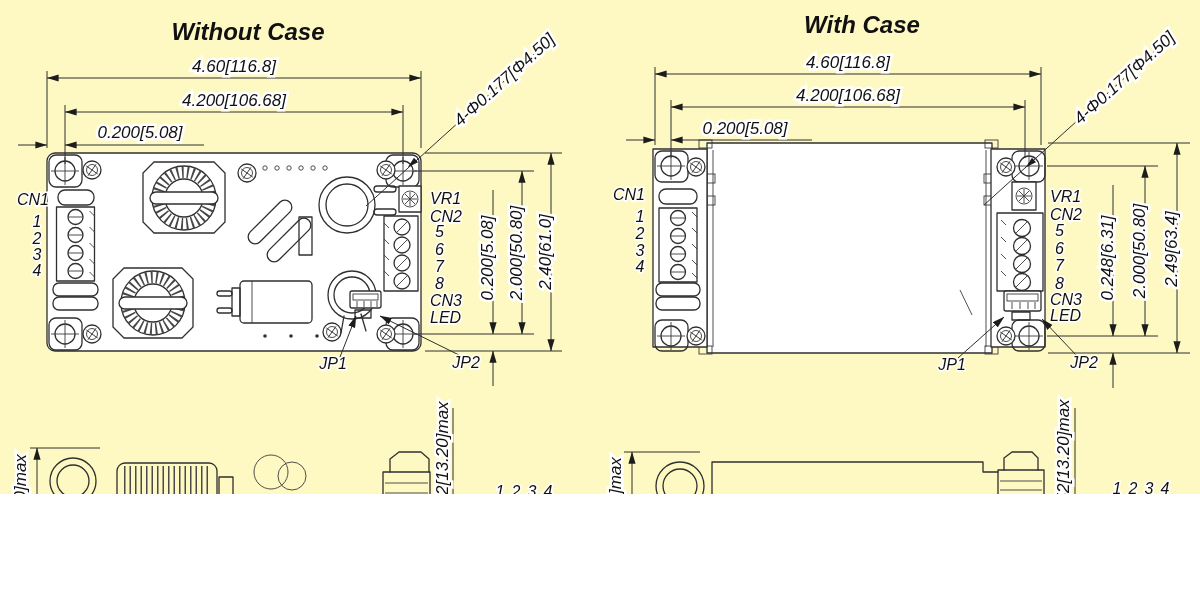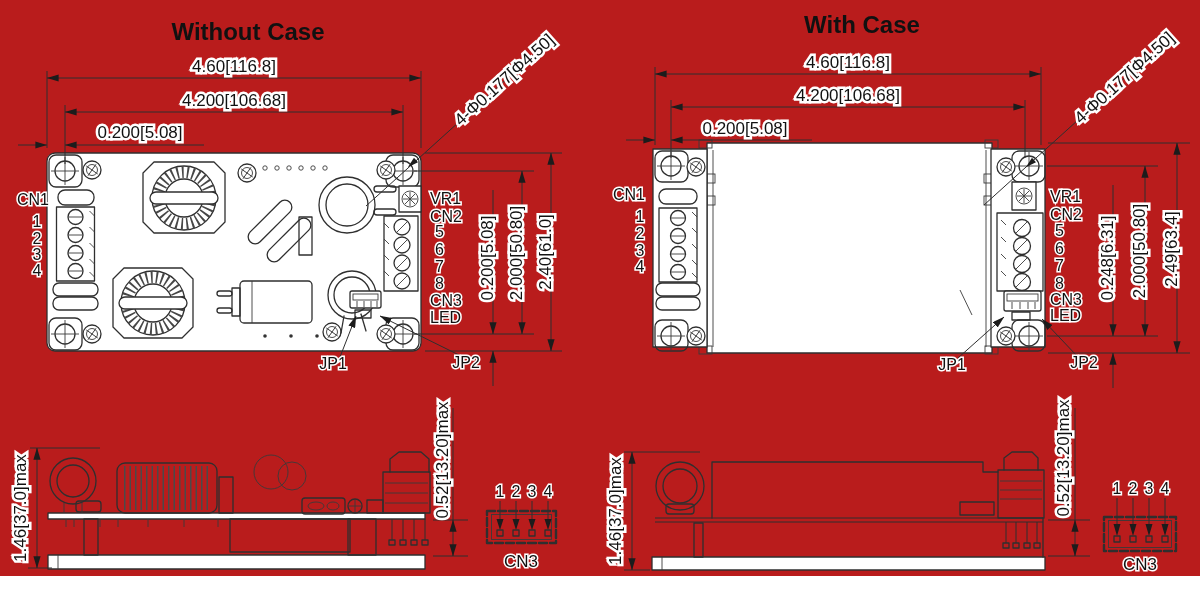--- a/index.html
+++ b/index.html
@@ -1,16 +1,16 @@
 <!DOCTYPE html>
 <html><head>
 <meta charset="utf-8">
 <style>
   html,body{margin:0;padding:0;background:#fff;}
-  .stage{width:1200px;height:576px;background:#b91c1c;overflow:hidden;position:relative;}
+  .stage{width:1200px;height:494px;background:#fef9c3;overflow:hidden;position:relative;font-style:italic;}
   svg{display:block;}
   text{font-family:"Liberation Sans",sans-serif;fill:#111;}
   .ttl{font-size:24px;font-weight:bold;text-anchor:middle;}
   .dt{font-size:17px;text-anchor:middle;paint-order:stroke fill;stroke:#fff;stroke-width:5px;}
   .lb{font-size:16px;paint-order:stroke fill;stroke:#fff;stroke-width:3px;}
   .lbm{text-anchor:middle;}
   .ol{fill:#fff;stroke:#2f2f2f;stroke-width:1.3;stroke-linejoin:round;}
   .oln{fill:none;stroke:#2f2f2f;stroke-width:1.3;stroke-linejoin:round;stroke-linecap:round;}
   .th{fill:none;stroke:#3a3a3a;stroke-width:.9;}
   .dl{stroke:#2f2f2f;stroke-width:1;fill:none;}

